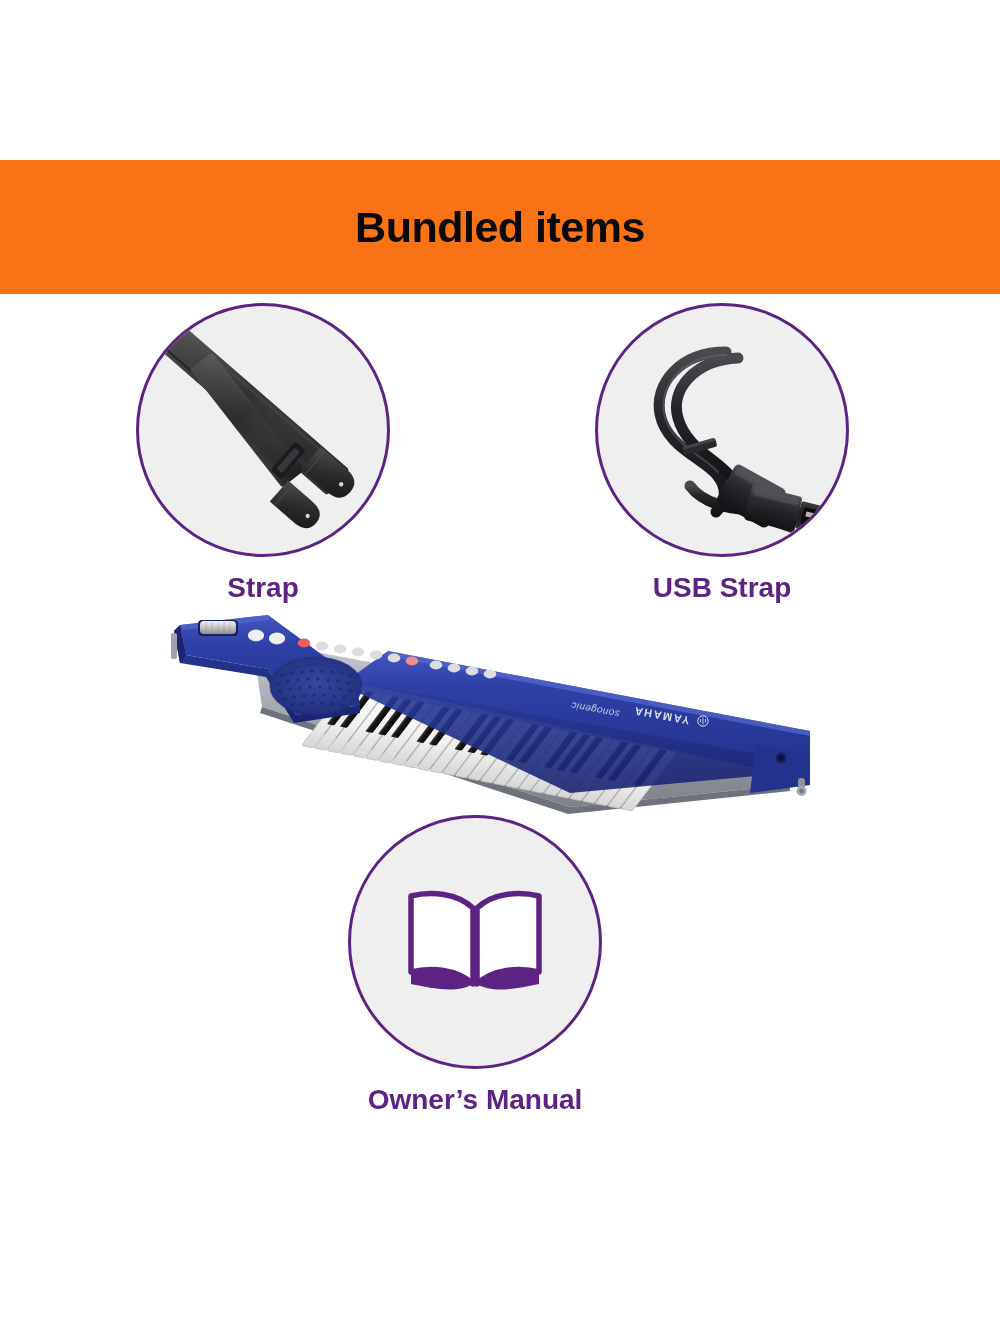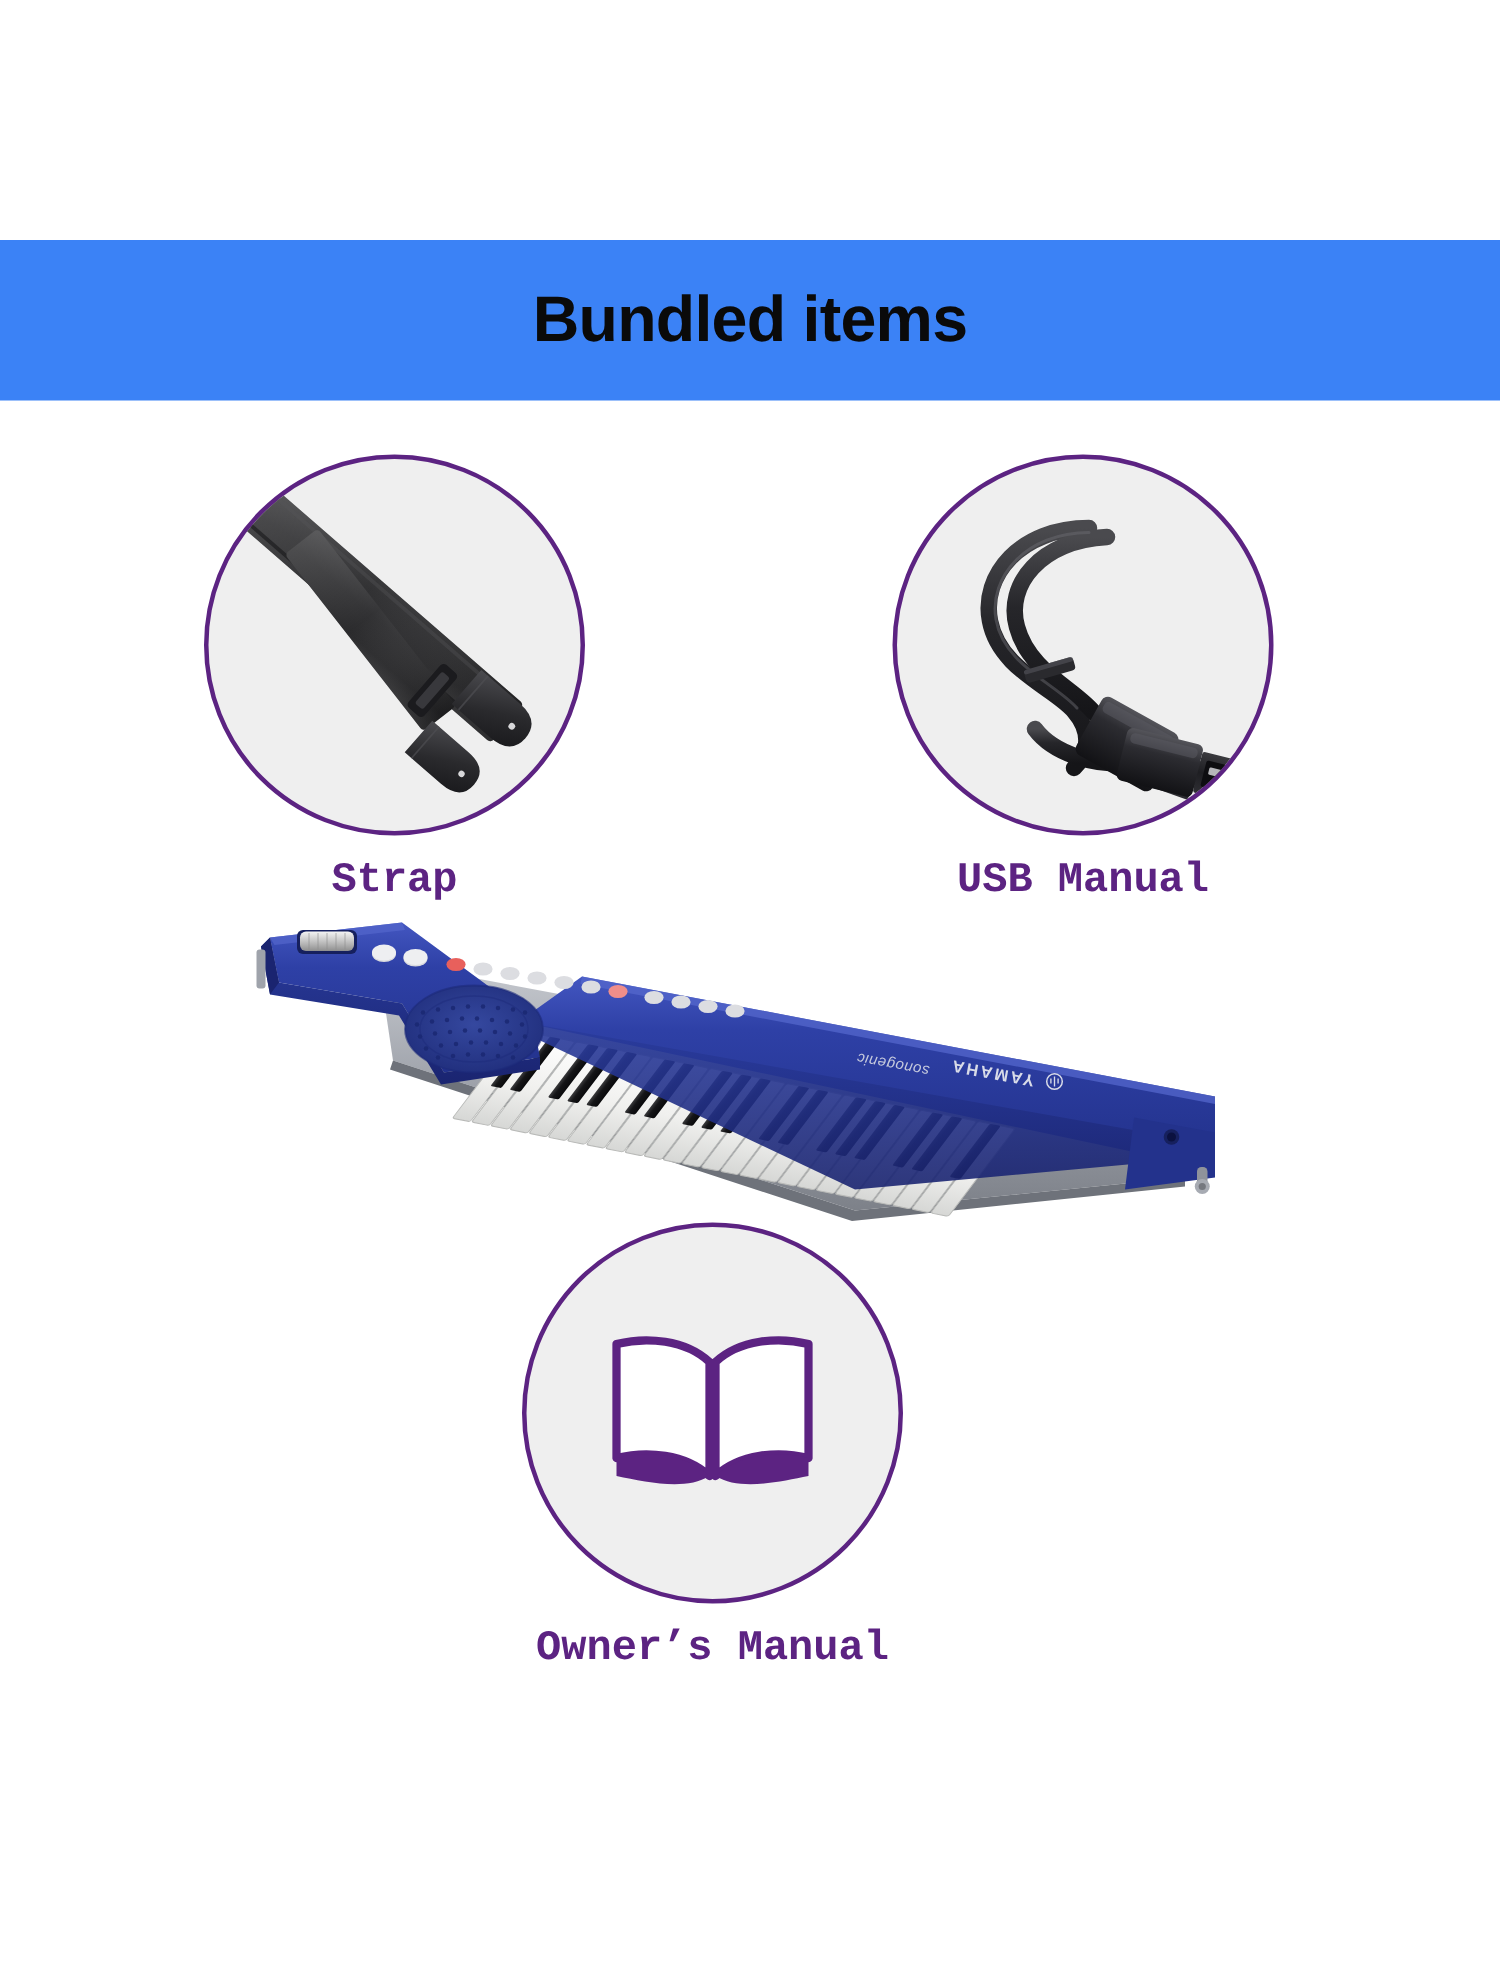--- a/index.html
+++ b/index.html
@@ -15,39 +15,38 @@
     font-family: "Liberation Sans", sans-serif;
     -webkit-font-smoothing: antialiased;
   }
 
   
   .header-band {
     position: absolute;
     left: 0;
     top: 160px;
     width: 1000px;
-    height: 107px;
-    background: #3b82f6;
+    height: 134px;
+    background: #f97316;
     display: flex;
     align-items: center;
     justify-content: center;
   }
   .header-title {
     font-size: 43px;
     font-weight: bold;
     color: #0a0a0a;
     letter-spacing: -0.5px;
     line-height: 1;
   }
 
   
   .bundle-item {
     position: absolute;
     text-align: center;
-    font-family: Liberation Mono, monospace;
   }
   .circle {
     width: 254px;
     height: 254px;
     border-radius: 50%;
     border: 3px solid #5c2382;
     background: #efefef;
     position: relative;
     overflow: hidden;
     box-sizing: border-box;
@@ -198,21 +197,21 @@
         <g transform="translate(150,196) rotate(14)">
           <rect x="0" y="-18" width="52" height="36" rx="4" fill="url(#connBody)"></rect>
           <rect x="3" y="-15" width="46" height="7" rx="3" fill="#5b5b63" opacity="0.5"></rect>
           <rect x="52" y="-14" width="38" height="28" rx="2" fill="url(#metalGrad)"></rect>
           <rect x="56" y="-9" width="30" height="18" rx="1.5" fill="#0d0d10"></rect>
           <rect x="59" y="-5" width="24" height="5" rx="1" fill="#d5d5d8" opacity="0.85"></rect>
         </g>
       </svg>
     </div>
   </div>
-  <div class="item-label">USB Manual</div>
+  <div class="item-label">USB Strap</div>
 </div>
 
 <div class="bundle-item" id="item-manual">
   <div class="circle">
     <div class="book-icon">
       <svg viewBox="0 0 140 116" width="140" height="116" aria-hidden="true">
 
         <path d="M6,12 C26,7 52,9 68,24 L68,100 C52,85 26,83 6,88 Z" fill="#ffffff" stroke="#5c2382" stroke-width="5.5" stroke-linejoin="round"></path>
 
         <path d="M134,12 C114,7 88,9 72,24 L72,100 C88,85 114,83 134,88 Z" fill="#ffffff" stroke="#5c2382" stroke-width="5.5" stroke-linejoin="round"></path>

